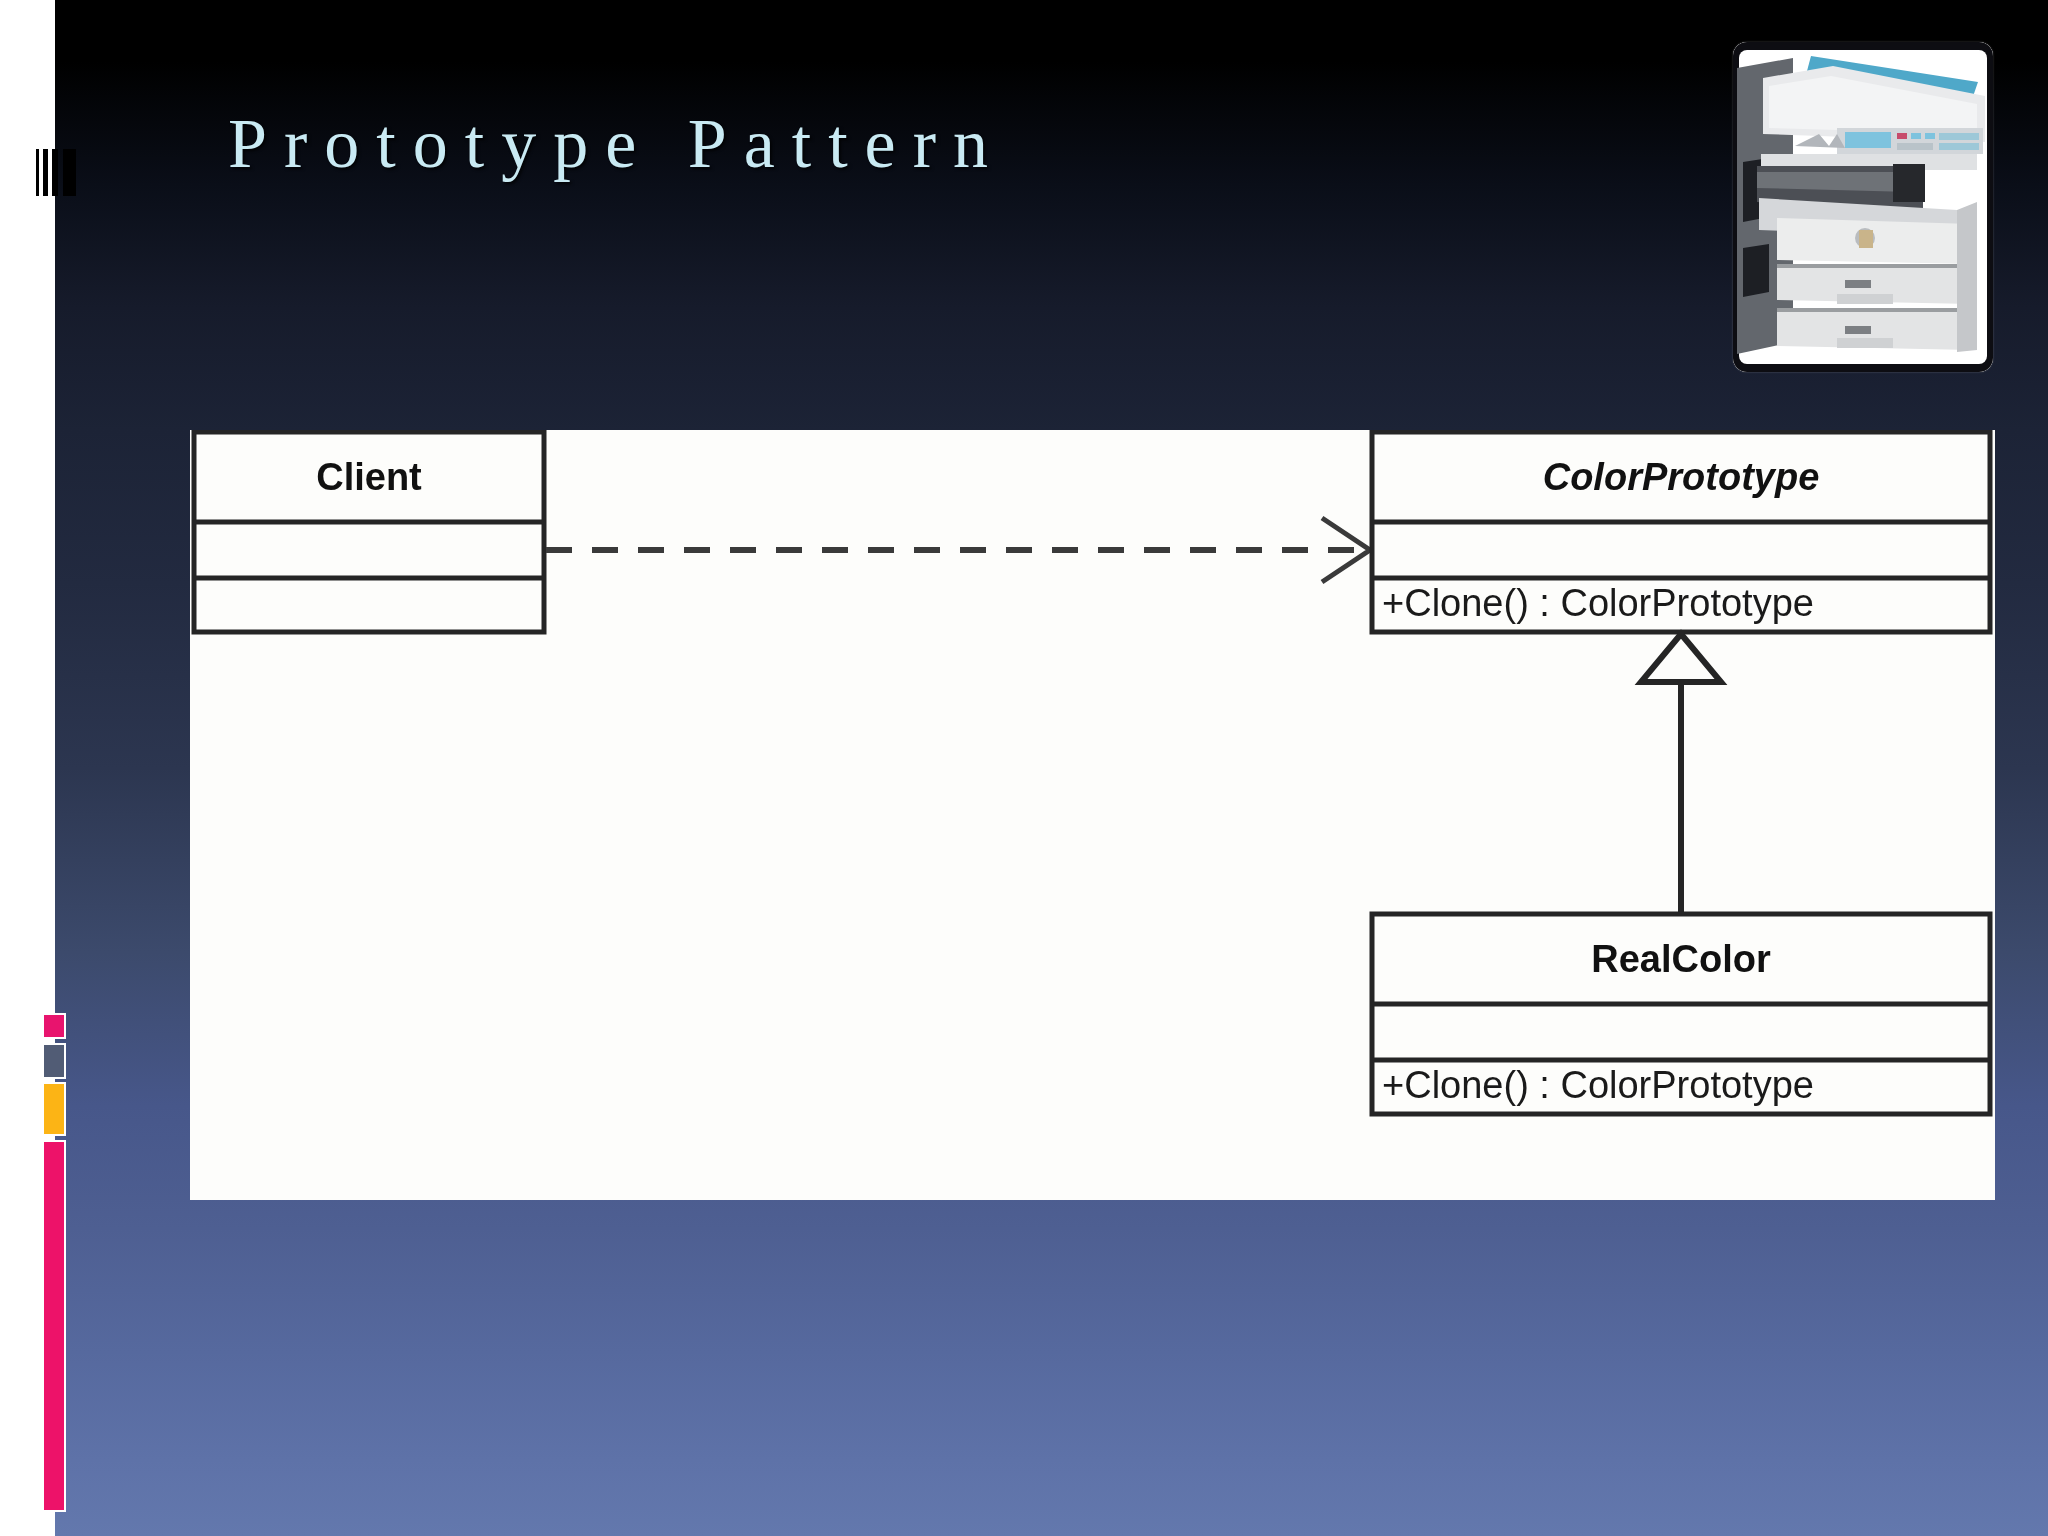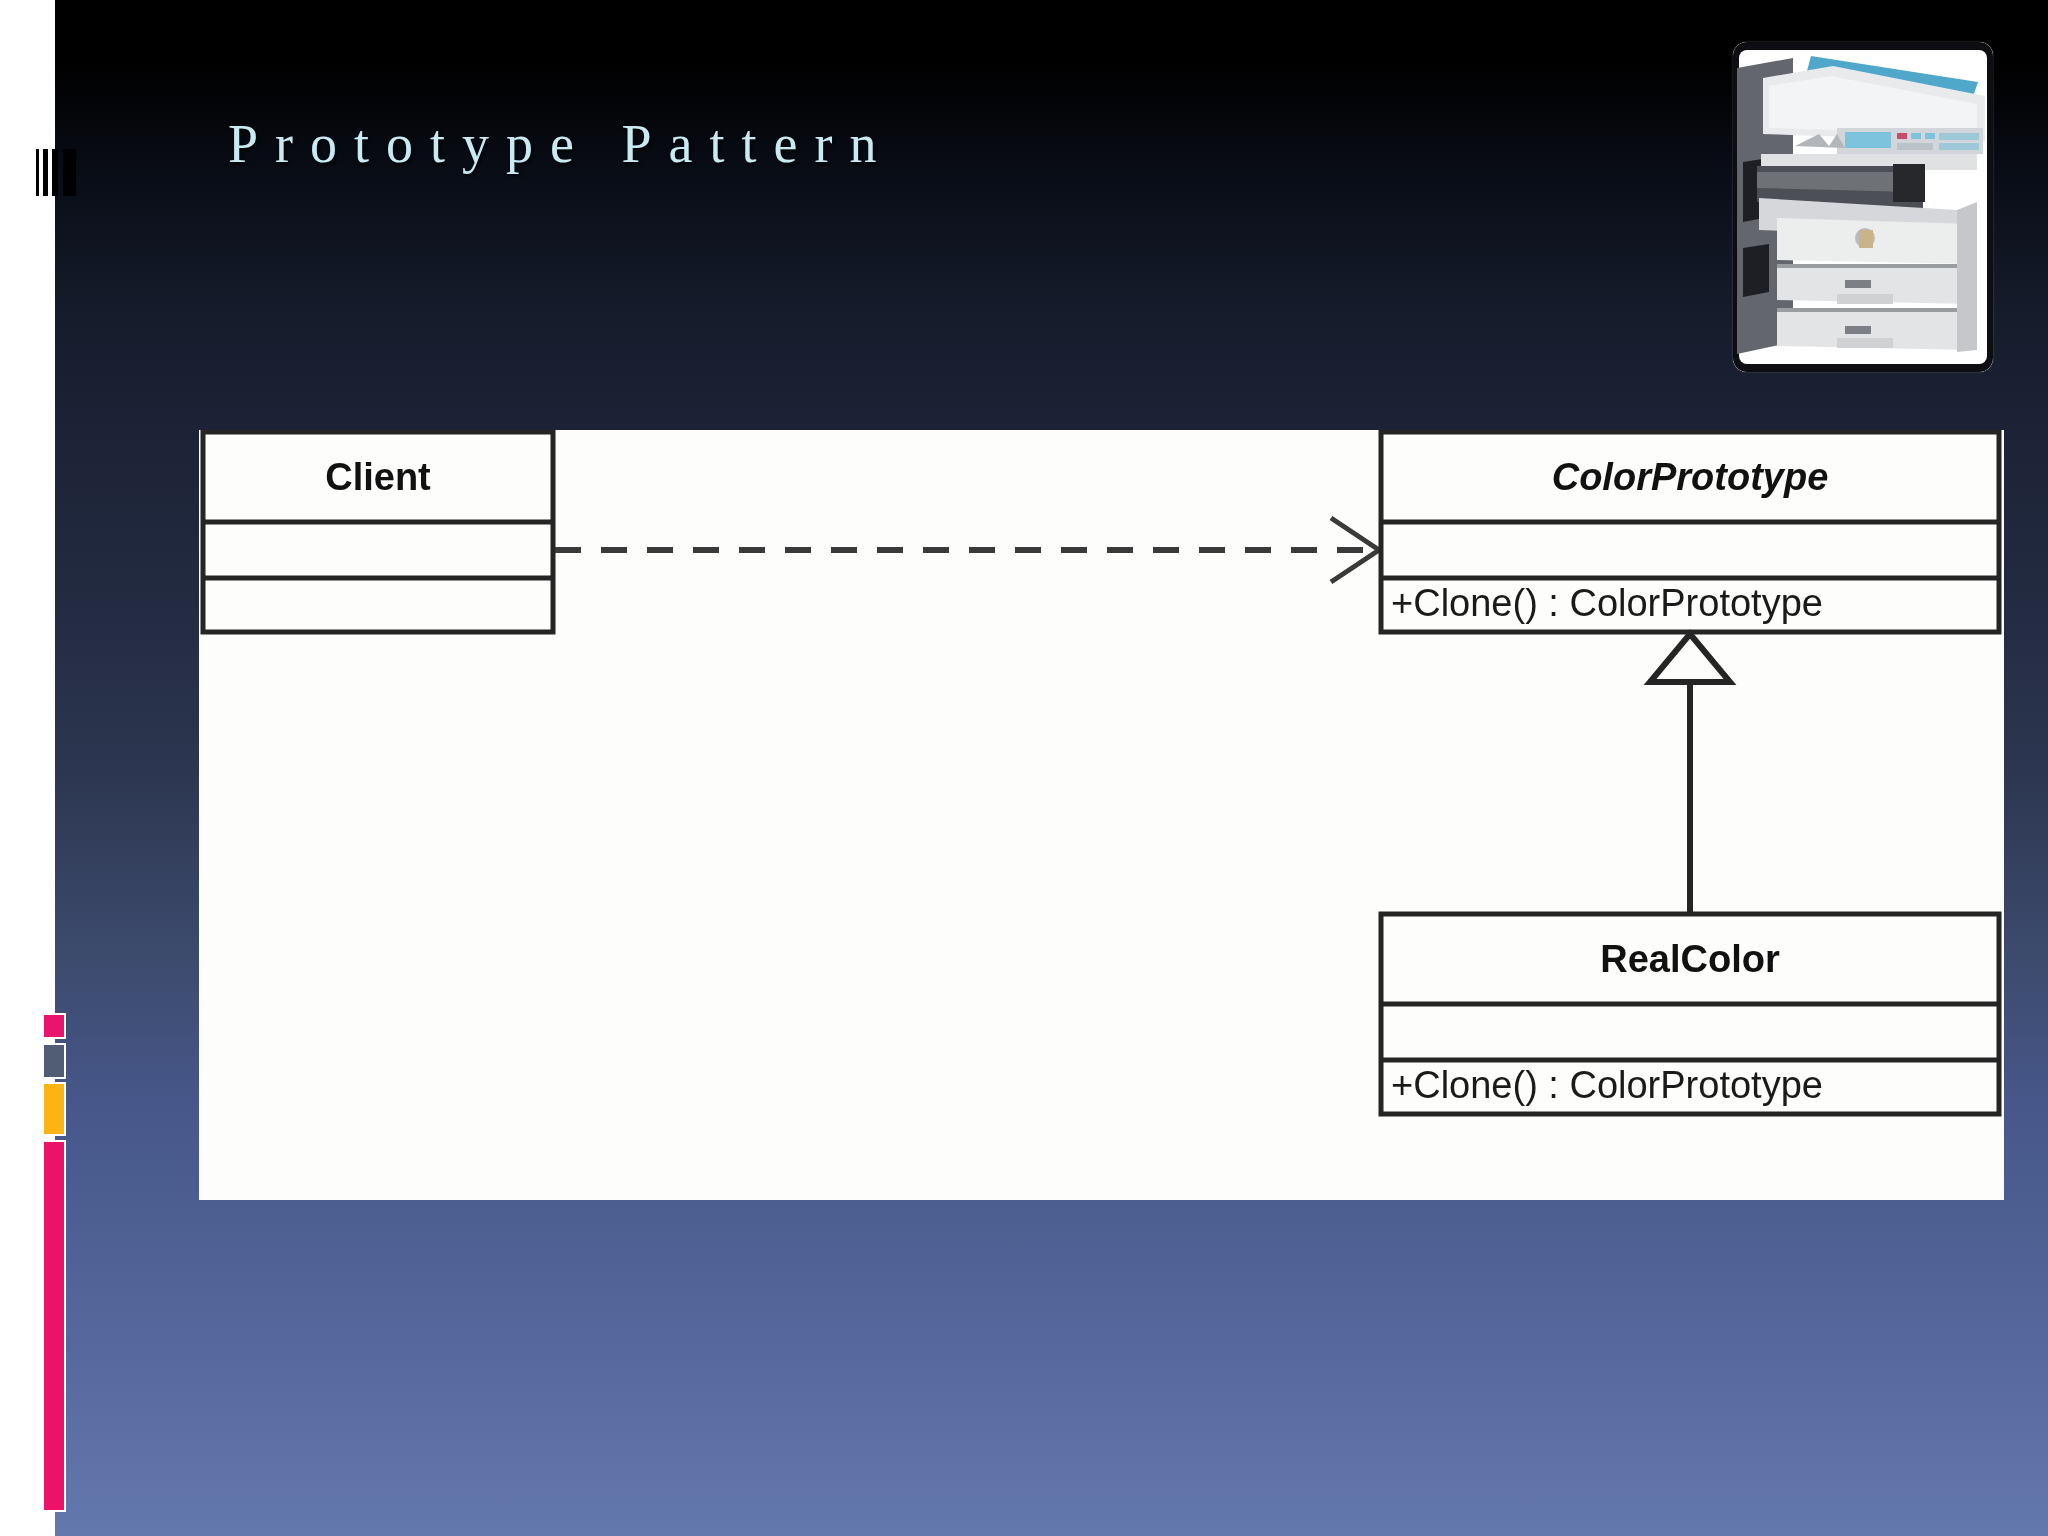--- a/index.html
+++ b/index.html
@@ -74,21 +74,21 @@
   #accent-amber      { top: 1082px; height: 50px; }
   #accent-pink-long  { top: 1140px; height: 368px; }
 
   
   #title {
     position: absolute;
     left: 228px;
     top: 96px;
     width: 1420px;
     font-family: "Liberation Serif", serif;
-    font-size: 54px;
+    font-size: 70px;
     line-height: 96px;
     letter-spacing: 17px;
     color: #c9eaf3;
     text-shadow: 2px 2px 3px rgba(0,0,0,0.75);
     white-space: nowrap;
   }
 
   
   #copier-frame {
     position: absolute;
@@ -106,21 +106,20 @@
   #copier-frame svg { display: block; }
 
   
   #diagram-panel {
     position: absolute;
     left: 190px;
     top: 430px;
     width: 1805px;
     height: 770px;
     background: #84cc16;
-    margin-left: 9px;
   }
   #diagram-panel svg { display: block; }
 
   
   .uml-title      { font-family: "Liberation Sans", sans-serif; font-size: 38px; font-weight: bold; fill: #111111; }
   .uml-title-abs  { font-family: "Liberation Sans", sans-serif; font-size: 38px; font-weight: bold; font-style: italic; fill: #111111; }
   .uml-member     { font-family: "Liberation Sans", sans-serif; font-size: 38px; font-weight: normal; fill: #1a1a1a; }
 </style>
 </head>
 <body>

